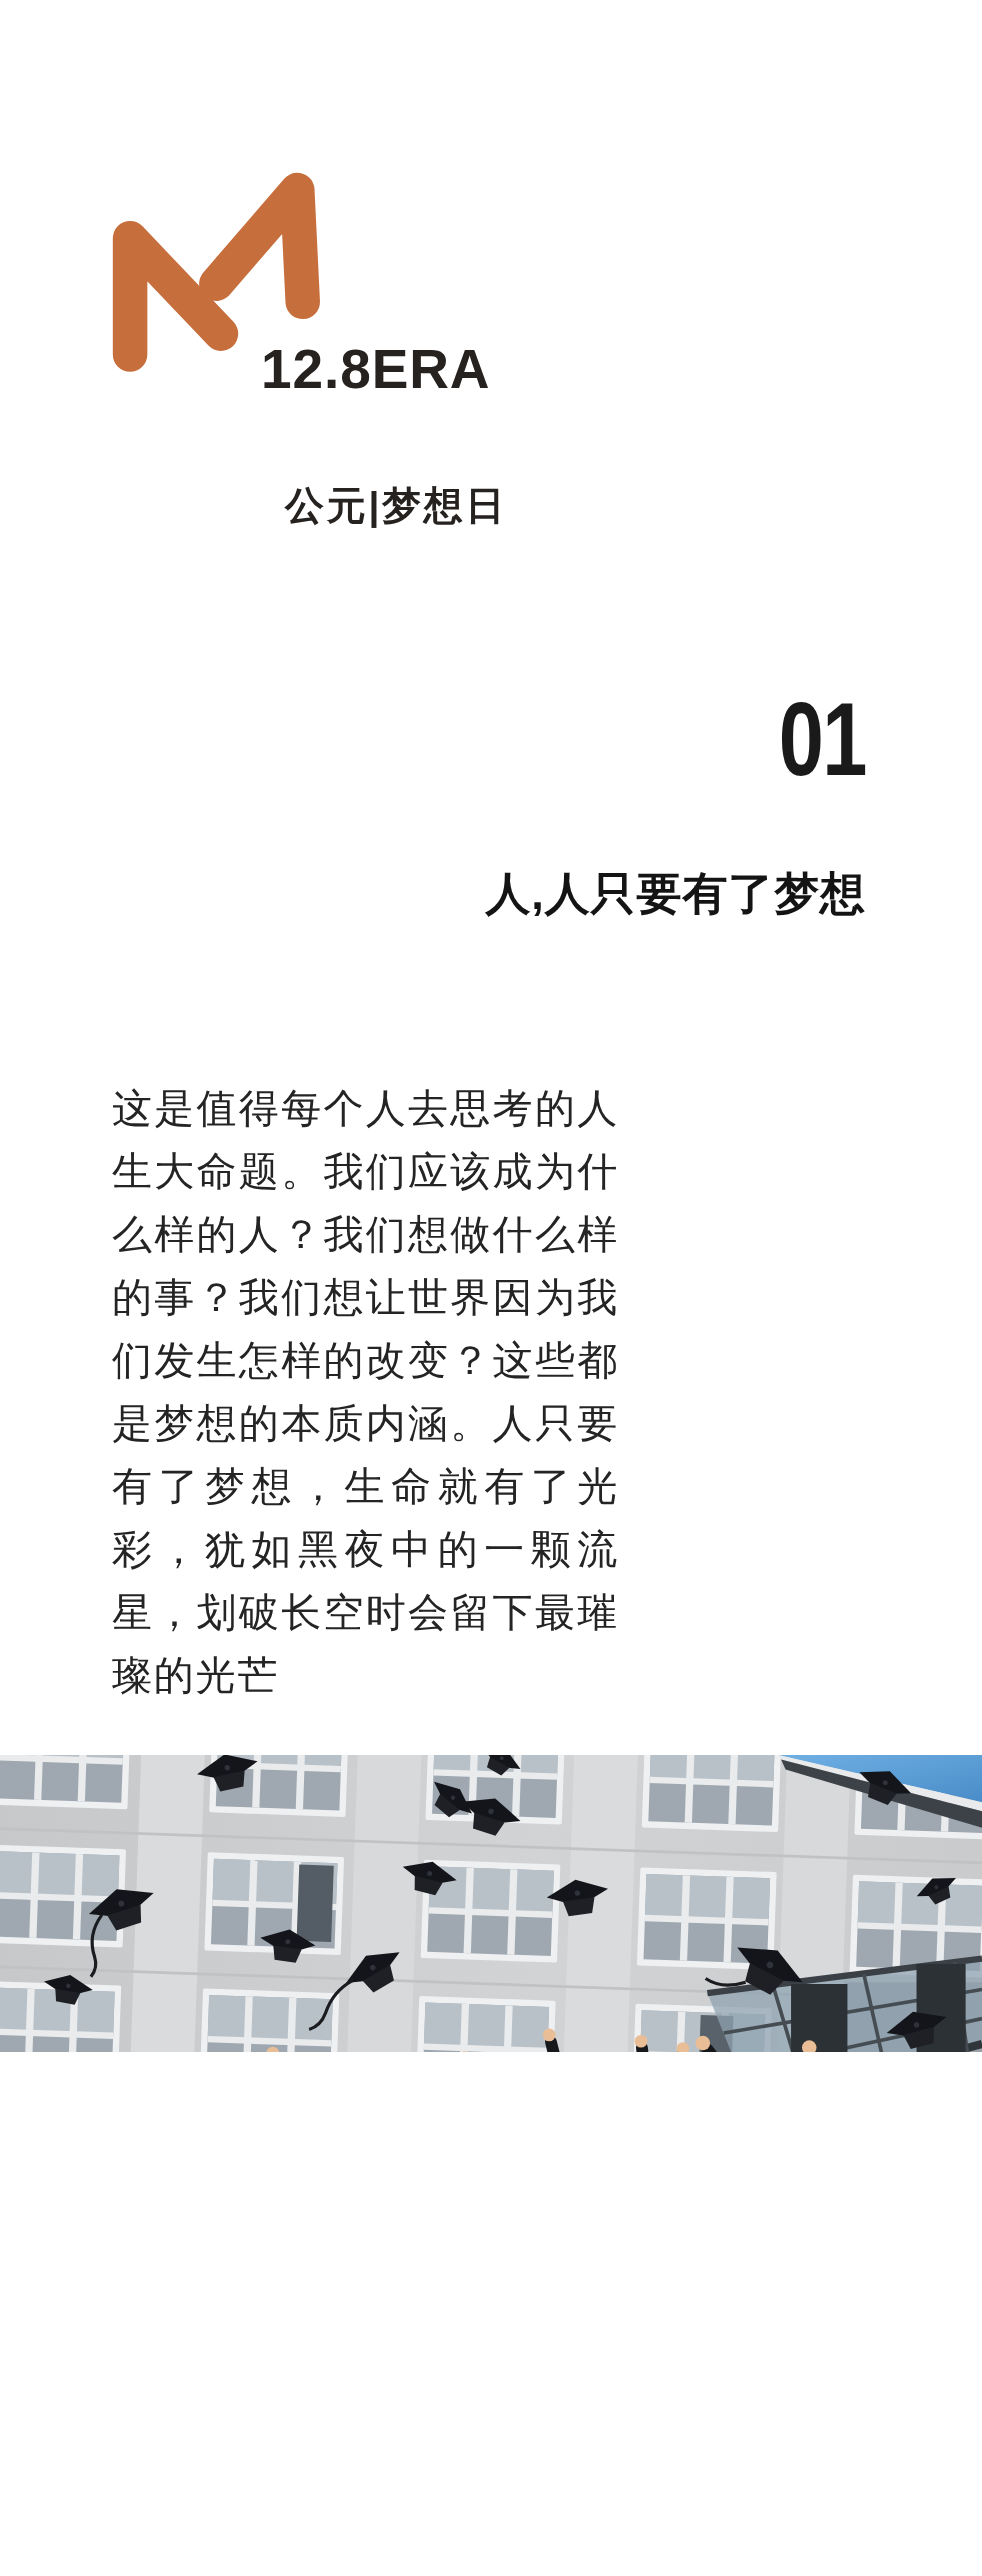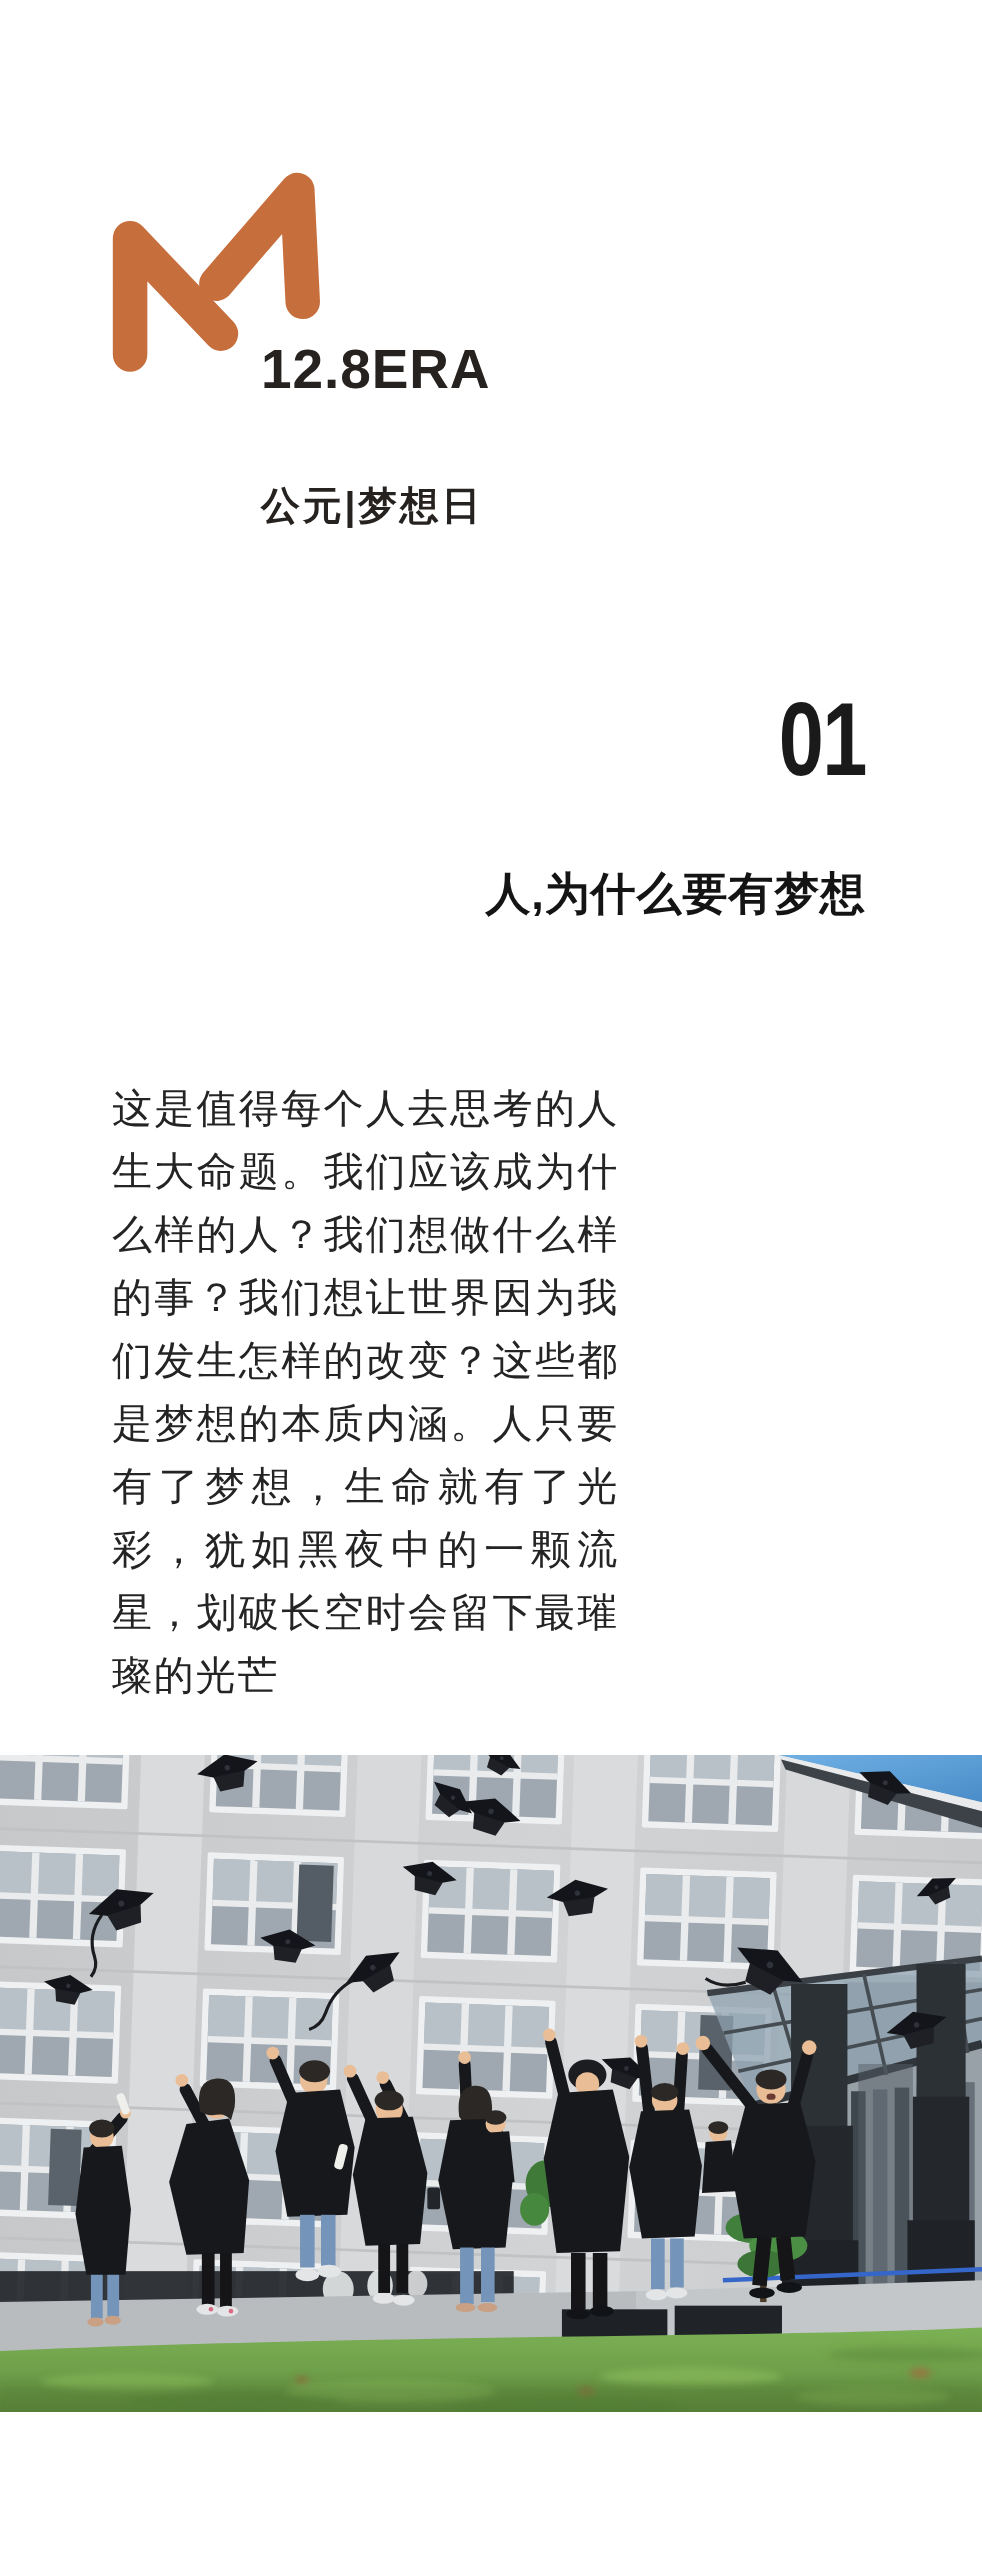--- a/index.html
+++ b/index.html
@@ -1,25 +1,25 @@
 <!DOCTYPE html>
 <html style="font-size:14.5px"><head>
 <meta charset="utf-8">
 <style>
   html,body{margin:0;padding:0;background:#ffffff;}
   .page{
-    position:relative;width:982px;height:2576px;background:#ffffff;overflow:hidden;
+    position:relative;width:982px;height:2052px;background:#ffffff;overflow:hidden;
     font-family:"Liberation Sans","DejaVu Sans",sans-serif;color:#1f1c1a;
   }
   
   .logo-mark{position:absolute;left:111px;top:171px;width:209px;height:204px;}
   .logo-line{position:absolute;left:261px;font-weight:bold;color:#262220;line-height:1;white-space:nowrap;}
   .logo-date{top:342px;font-size:55px;letter-spacing:0.9px;}
   .logo-name{top:402px;font-size:50px;letter-spacing:0px;}
-  .logo-cn{top:486px;font-size:39px;letter-spacing:2.7px;}
+  .logo-cn{top:486px;font-size:39px;letter-spacing:2.7px;margin-left:24px;}
   
   .section-number{
     position:absolute;right:116px;top:687px;font-size:104px;font-weight:bold;color:#1a1a1a;
     line-height:1;transform:scaleX(.78);transform-origin:right center;letter-spacing:-1.8px;
   }
   .section-title{
     position:absolute;right:116px;top:869px;font-size:45px;font-weight:bold;color:#141414;
     line-height:1.1;white-space:nowrap;letter-spacing:0.9px;
   }
   
@@ -50,21 +50,21 @@
   <div class="logo-mark">
     <svg viewBox="0 0 230 224">
       <polyline points="21,202 21,74 121,179" fill="none" stroke="#c76e3d" stroke-width="38" stroke-linecap="round" stroke-linejoin="round"></polyline>
       <polyline points="116,124 205,21 211,144" fill="none" stroke="#c76e3d" stroke-width="38" stroke-linecap="round" stroke-linejoin="round"></polyline>
     </svg>
   </div>
   <div class="logo-line logo-date">12.8ERA</div>
   <div class="logo-line logo-cn">公元|梦想日</div>
 
   <div class="section-number">01</div>
-  <div class="section-title">人,为什么要有梦想</div>
+  <div class="section-title">人,人只要有了梦想</div>
 
   <div class="body-paragraph">这是值得每个人去思考的人生大命题。我们应该成为什么样的人？我们想做什么样的事？我们想让世界因为我们发生怎样的改变？这些都是梦想的本质内涵。人只要有了梦想，生命就有了光彩，犹如黑夜中的一颗流星，划破长空时会留下最璀璨的光芒</div>
 
   <div class="photo">
     <svg viewBox="0 0 1080 723" preserveAspectRatio="none">
       <defs>
         <linearGradient id="skyGrad" x1="0" y1="0" x2="1" y2="1">
           <stop offset="0" stop-color="#6fb0e4"></stop>
             <stop offset="1" stop-color="#4a8cc8"></stop>
         </linearGradient>

